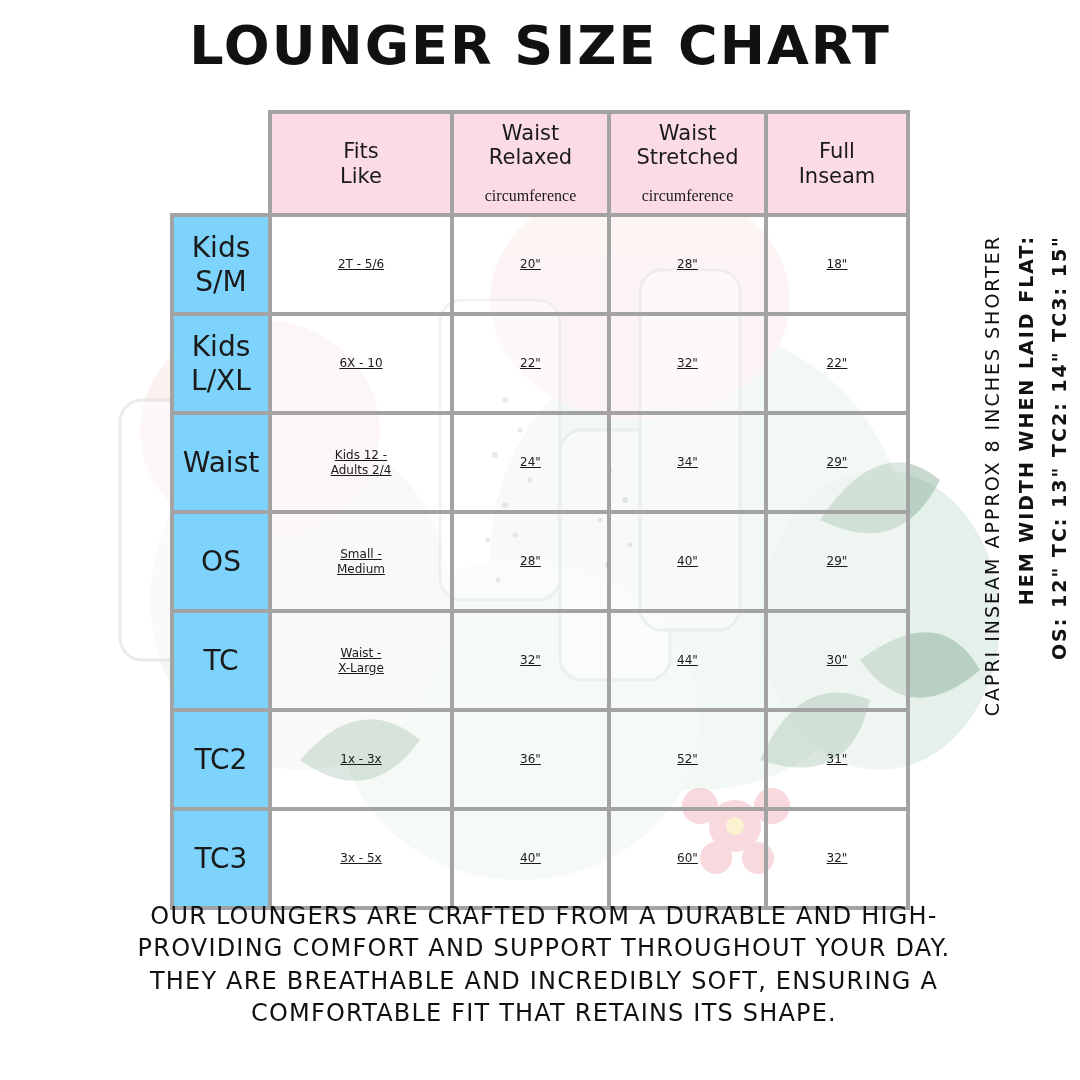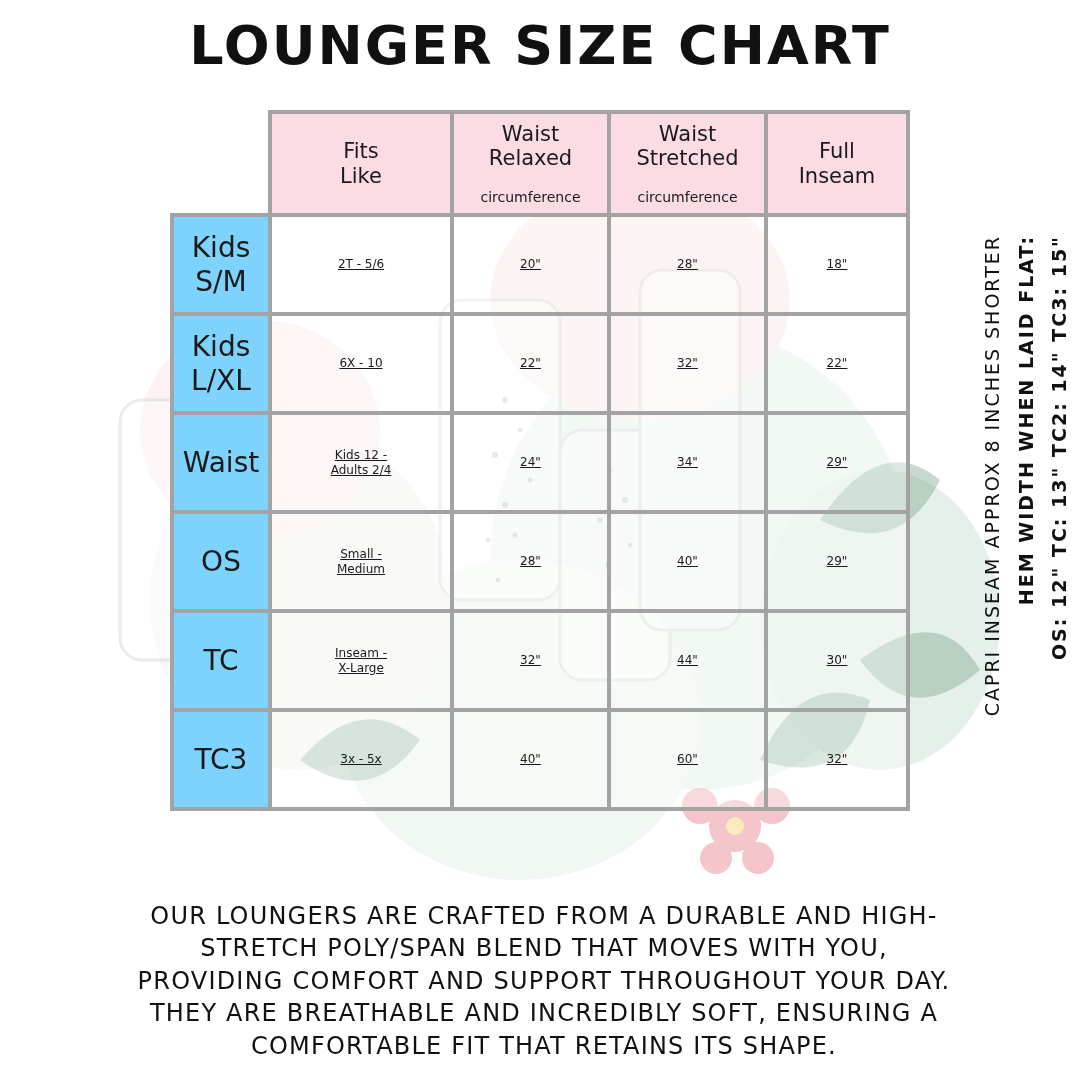--- a/index.html
+++ b/index.html
@@ -61,22 +61,23 @@
     background: transparent;
   }
   .head-cell {
     background: #fcdce4;
     height: 95px;
     font-size: 21px;
     line-height: 1.15;
   }
   .head-cell .sub {
     display: block;
-    font-size: 14px;
+    font-size: 16px;
     margin-top: 18px;
+    font-family: Liberation Serif, serif;
   }
   .row-head {
     background: #7dd3fc;
     height: 91px;
     font-size: 28px;
     line-height: 1.2;
     width: 150px;
     margin-left: 36px;
   }
   .cell {
@@ -258,26 +259,39 @@
       <td class="cell">28"</td>
       <td class="cell">40"</td>
       <td class="cell">29"</td>
     </tr>
     <tr>
       <th class="row-head">
         <span>TC</span><br>
         <span></span>
       </th>
       <td class="cell">
-        <span>Inseam -</span><br>
+        <span>Waist -</span><br>
         <span>X-Large</span>
       </td>
       <td class="cell">32"</td>
       <td class="cell">44"</td>
       <td class="cell">30"</td>
+    </tr>
+    <tr>
+      <th class="row-head">
+        <span>TC2</span><br>
+        <span></span>
+      </th>
+      <td class="cell">
+        <span>1x - 3x</span><br>
+        <span></span>
+      </td>
+      <td class="cell">36"</td>
+      <td class="cell">52"</td>
+      <td class="cell">31"</td>
     </tr>
     <tr>
       <th class="row-head">
         <span>TC3</span><br>
         <span></span>
       </th>
       <td class="cell">
         <span>3x - 5x</span><br>
         <span></span>
       </td>
@@ -293,17 +307,16 @@
   <div class="vcol">
     <div class="vtext bold">HEM WIDTH WHEN LAID FLAT:</div>
   </div>
   <div class="vcol">
     <div class="vtext bold">OS: 12"  TC: 13"  TC2: 14"  TC3: 15"</div>
   </div>
 </div>
 
 <div class="footer">
   <div>OUR LOUNGERS ARE CRAFTED FROM A DURABLE AND HIGH-</div>
-  <div>STRETCH POLY/SPAN BLEND THAT MOVES WITH YOU,</div>
   <div>PROVIDING COMFORT AND SUPPORT THROUGHOUT YOUR DAY.</div>
   <div>THEY ARE BREATHABLE AND INCREDIBLY SOFT, ENSURING A</div>
   <div>COMFORTABLE FIT THAT RETAINS ITS SHAPE.</div>
 </div>
 
 </body></html>

